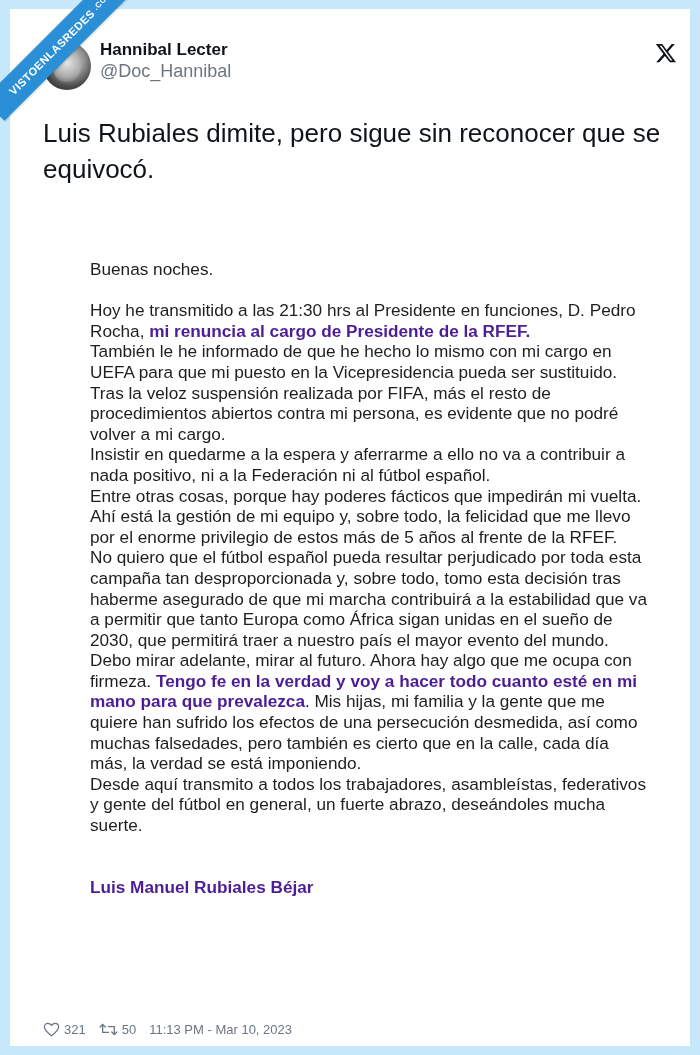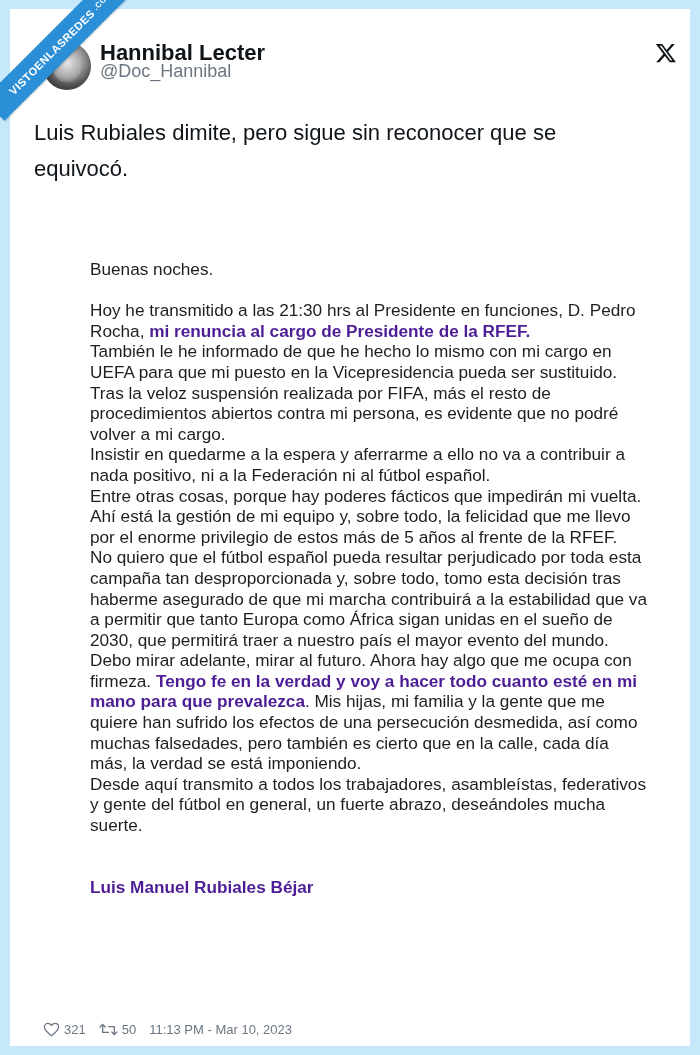--- a/index.html
+++ b/index.html
@@ -27,31 +27,31 @@
   .avatar {
     position: absolute; left: 33px; top: 33px; width: 48px; height: 48px; border-radius: 50%;
     background: radial-gradient(circle at 55% 40%, #d8d8d8 0%, #9a9a9a 35%, #4a4a4a 65%, #1a1a1a 100%);
     overflow: hidden;
   }
   .avatar .face {
     position: absolute; left: 10px; top: 8px; width: 28px; height: 32px; border-radius: 45%;
     background: radial-gradient(circle at 50% 40%, #e6e6e6 0%, #aaa 60%, #555 100%);
   }
   .name {
-    position: absolute; left: 90px; top: 31px; font-size: 22px; font-weight: bold; color: #0f1419;
+    position: absolute; left: 90px; top: 31px; font-size: 17px; font-weight: bold; color: #0f1419;
   }
   .handle {
     position: absolute; left: 90px; top: 52px; font-size: 18px; color: #6b7681;
   }
   .xlogo {
     position: absolute; left: 645px; top: 33px; width: 22px; height: 22px;
   }
   .tweet-text {
-    position: absolute; left: 24px; top: 106px; width: 620px;
-    font-size: 22px; line-height: 36px; color: #0f1419;
+    position: absolute; left: 33px; top: 106px; width: 620px;
+    font-size: 26px; line-height: 36px; color: #0f1419;
   }
   .letter {
     position: absolute; left: 80px; top: 250px; width: 560px;
     font-size: 17.2px; line-height: 20.6px; color: #1e1e1e;
   }
   .letter p { margin: 0; }
   .letter .gap { height: 20.6px; }
   .letter b { font-weight: bold; color: #4c1d95; }
   .footer {
     position: absolute; left: 33px; top: 1012px; font-size: 13px; color: #6b7681;

